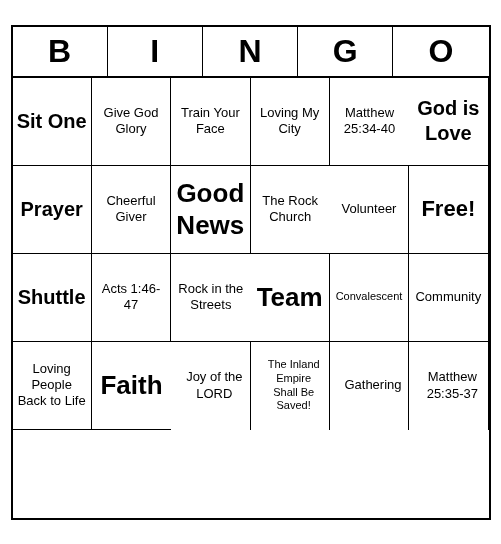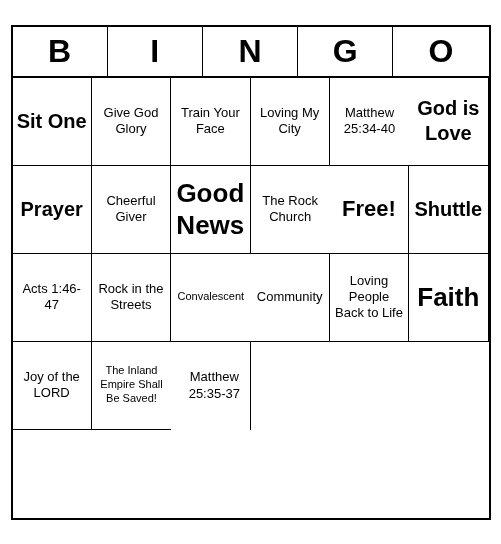--- a/index.html
+++ b/index.html
@@ -99,25 +99,28 @@
   <div class="bingo-cell large-text">Sit One</div>
       <div class="bingo-cell">Give God Glory</div>
       <div class="bingo-cell">Train Your Face</div>
       <div class="bingo-cell">Loving My City</div>
       <div class="bingo-cell">Matthew 25:34-40</div>
       <div class="bingo-cell large-text">God is Love</div>
       <div class="bingo-cell large-text">Prayer</div>
       <div class="bingo-cell">Cheerful Giver</div>
       <div class="bingo-cell xlarge-text">Good News</div>
       <div class="bingo-cell">The Rock Church</div>
+      <div class="bingo-cell">Volunteer</div>
       <div class="bingo-cell free">Free!</div>
       <div class="bingo-cell large-text">Shuttle</div>
       <div class="bingo-cell">Acts 1:46-47</div>
       <div class="bingo-cell">Rock in the Streets</div>
+      <div class="bingo-cell xlarge-text">Team</div>
       <div class="bingo-cell" style="font-size: 11px; text-align: right;">Convalescent</div>
       <div class="bingo-cell">Community</div>
       <div class="bingo-cell">Loving People Back to Life</div>
       <div class="bingo-cell xlarge-text">Faith</div>
       <div class="bingo-cell">Joy of the LORD</div>
       <div class="bingo-cell" style="font-size: 11px;">The Inland Empire Shall Be Saved!</div>
+      <div class="bingo-cell">Gathering</div>
       <div class="bingo-cell">Matthew 25:35-37</div>
     </div>
 </div>
 
 </body></html>

